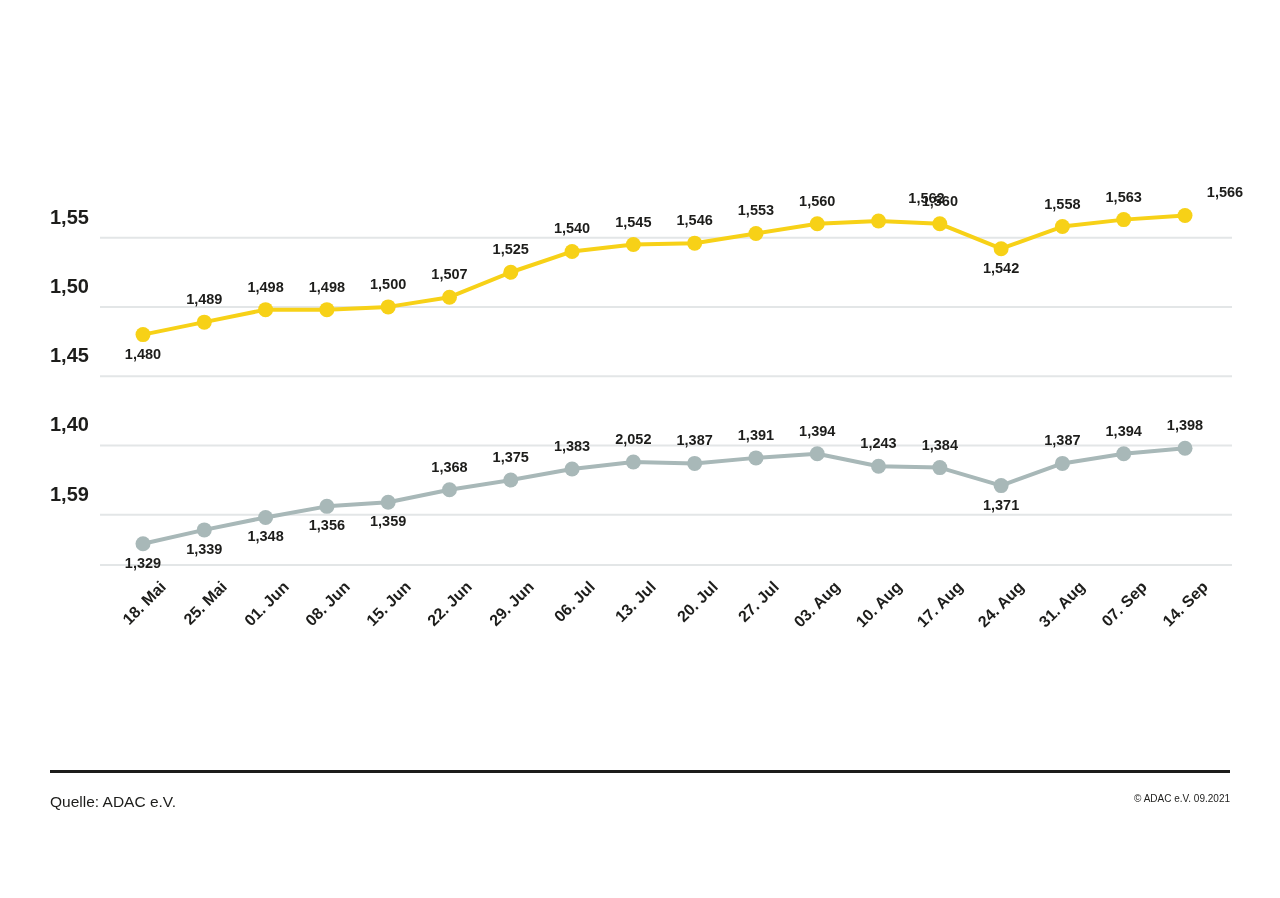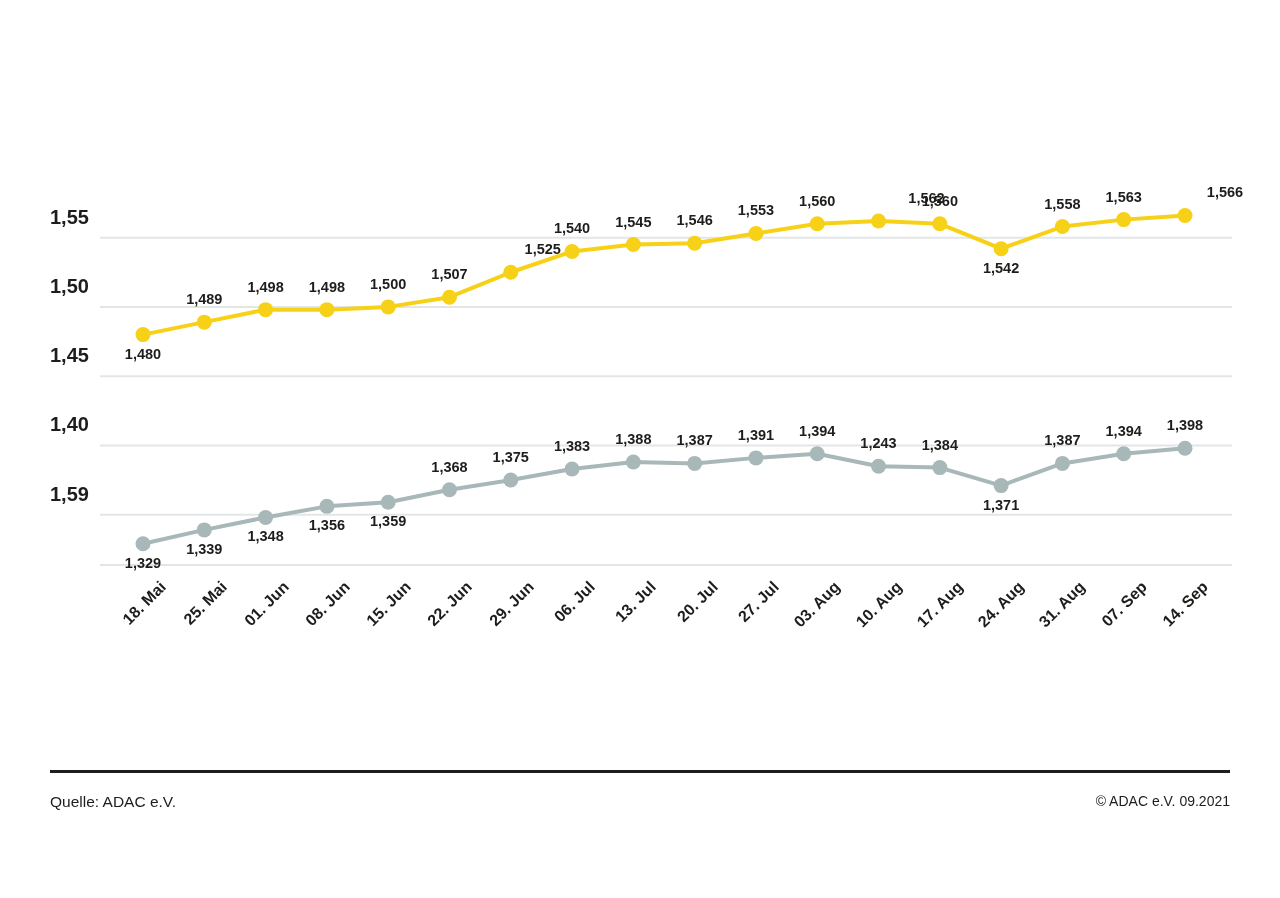--- a/index.html
+++ b/index.html
@@ -111,21 +111,21 @@
     position: absolute;
     left: 50px;
     top: 793px;
     font-size: 15.5px;
     color: #1d1d1b;
   }
   .copyright {
     position: absolute;
     right: 50px;
     top: 793px;
-    font-size: 14px;
+    font-size: 10px;
     color: #1d1d1b;
     text-align: right;
   }
 </style>
 </head>
 <body>
 
 <div id="page">
 
 
@@ -182,41 +182,41 @@
       <div class="ytick" style="left: 50px; top: 274.891px;">1,50</div>
       <div class="ytick" style="left: 50px; top: 344.152px;">1,45</div>
       <div class="ytick" style="left: 50px; top: 413.412px;">1,40</div>
       <div class="ytick" style="left: 50px; top: 482.673px;">1,59</div>
       <div class="pt-label" style="left: 143px; top: 345.595px; text-align: center;">1,480</div>
       <div class="pt-label" style="left: 204.294px; top: 291.128px;">1,489</div>
       <div class="pt-label" style="left: 265.588px; top: 278.661px;">1,498</div>
       <div class="pt-label" style="left: 326.882px; top: 278.661px;">1,498</div>
       <div class="pt-label" style="left: 388.176px; top: 275.891px;">1,500</div>
       <div class="pt-label" style="left: 449.471px; top: 266.195px;">1,507</div>
-      <div class="pt-label" style="left: 510.765px; top: 241.261px; margin-left: 32px;">1,525</div>
+      <div class="pt-label" style="left: 510.765px; top: 241.261px;">1,525</div>
       <div class="pt-label" style="left: 572.059px; top: 220.482px;">1,540</div>
       <div class="pt-label" style="left: 633.353px; top: 213.556px;">1,545</div>
       <div class="pt-label" style="left: 694.647px; top: 212.171px;">1,546</div>
       <div class="pt-label" style="left: 755.941px; top: 202.475px; text-align: right;">1,553</div>
       <div class="pt-label" style="left: 817.235px; top: 192.778px;">1,560</div>
       <div class="pt-label" style="left: 878.529px; top: 190.008px; margin-left: 48px;">1,562</div>
       <div class="pt-label" style="left: 939.824px; top: 192.778px;">1,560</div>
       <div class="pt-label" style="left: 1001.12px; top: 259.712px;">1,542</div>
       <div class="pt-label" style="left: 1062.41px; top: 195.549px;">1,558</div>
       <div class="pt-label" style="left: 1123.71px; top: 188.623px;">1,563</div>
       <div class="pt-label" style="left: 1185px; top: 184.467px; margin-left: 40px;">1,566</div>
       <div class="pt-label" style="left: 143px; top: 554.763px;">1,329</div>
       <div class="pt-label" style="left: 204.294px; top: 540.911px;">1,339</div>
       <div class="pt-label" style="left: 265.588px; top: 528.444px;">1,348</div>
       <div class="pt-label" style="left: 326.882px; top: 517.362px;">1,356</div>
       <div class="pt-label" style="left: 388.176px; top: 513.206px;">1,359</div>
       <div class="pt-label" style="left: 449.471px; top: 458.739px;">1,368</div>
       <div class="pt-label" style="left: 510.765px; top: 449.043px;">1,375</div>
       <div class="pt-label" style="left: 572.059px; top: 437.961px;">1,383</div>
-      <div class="pt-label" style="left: 633.353px; top: 431.035px;">1,388</div>
+      <div class="pt-label" style="left: 633.353px; top: 431.035px;">2,052</div>
       <div class="pt-label" style="left: 694.647px; top: 432.42px;">1,387</div>
       <div class="pt-label" style="left: 755.941px; top: 426.879px;">1,391</div>
       <div class="pt-label" style="left: 817.235px; top: 422.724px;">1,394</div>
       <div class="pt-label" style="left: 878.529px; top: 435.191px;">1,243</div>
       <div class="pt-label" style="left: 939.824px; top: 436.576px;">1,384</div>
       <div class="pt-label" style="left: 1001.12px; top: 496.584px;">1,371</div>
       <div class="pt-label" style="left: 1062.41px; top: 432.42px;">1,387</div>
       <div class="pt-label" style="left: 1123.71px; top: 422.724px;">1,394</div>
       <div class="pt-label" style="left: 1185px; top: 417.183px;">1,398</div>
       <div class="xtick" style="left: 157px; top: 578px; width: 120px; margin-left: -120px;">18. Mai</div>

